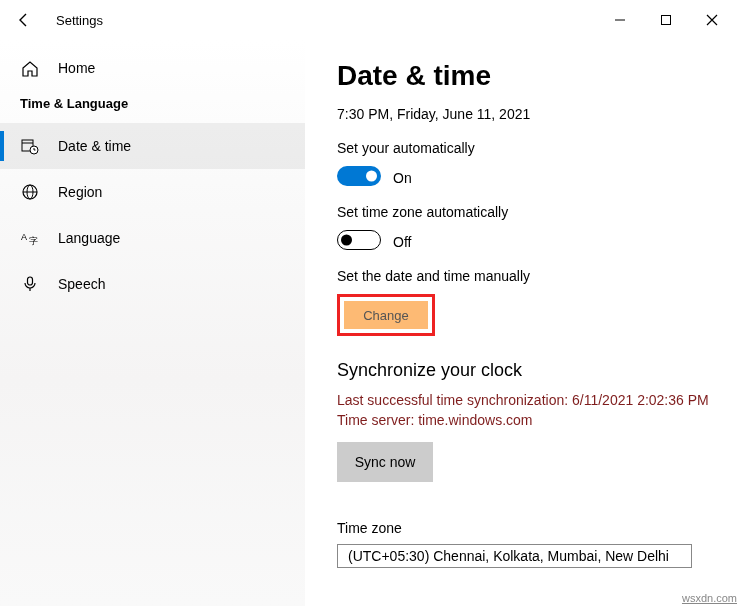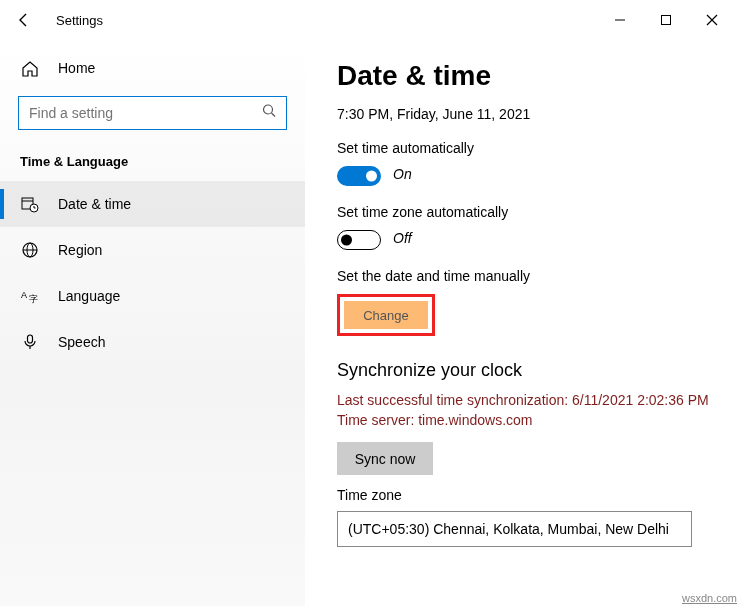--- a/index.html
+++ b/index.html
@@ -20,35 +20,35 @@
     .section-label { font-size: 13px; font-weight: 600; padding: 6px 20px 12px 20px; color: #000; }
     .nav-item { display: flex; align-items: center; gap: 18px; height: 46px; padding: 0 20px; font-size: 14px; cursor: pointer; color: #000; }
     .nav-item.selected { background: rgba(0,0,0,0.06); position: relative; }
     .nav-item.selected::before { content:""; position:absolute; left:0; top:8px; bottom:8px; width:4px; background:#0078d4; }
     .icon-slot { width: 20px; display: flex; align-items: center; justify-content: center; color: #000; }
     .main { flex: 1; padding: 20px 32px 20px 32px; overflow: hidden; }
     .page-title { font-size: 28px; font-weight: 600; margin-bottom: 14px; }
     .subhead { font-size: 20px; font-weight: 400; margin-bottom: 18px; }
     .row-text { font-size: 14px; margin-bottom: 18px; }
     .setting-label { font-size: 14px; margin-bottom: 10px; }
-    .toggle { display: flex; align-items: flex-start; gap: 12px; margin-bottom: 18px; font-style: italic; }
+    .toggle { display: flex; align-items: flex-end; gap: 12px; margin-bottom: 18px; }
     .toggle-track { width: 44px; height: 20px; border-radius: 10px; position: relative; cursor: pointer; }
     .toggle-track.on { background: #0078d4; }
     .toggle-track.off { background: #fff; border: 1.5px solid #000; }
     .toggle-thumb { position: absolute; width: 11px; height: 11px; border-radius: 50%; top: 50%; transform: translateY(-50%); }
     .on .toggle-thumb { background: #fff; right: 4px; }
     .off .toggle-thumb { background: #000; left: 3px; }
     .toggle-text { font-size: 14px; }
     .change-btn-wrap { border: 3px solid #e22; display: inline-block; padding: 4px; margin-bottom: 18px; }
     .change-btn { width: 84px; height: 28px; background: #fdba74; border: none; font-size: 13px; color: #555; cursor: pointer; }
     .sync-head { font-size: 18px; font-weight: 400; margin-top: 6px; margin-bottom: 10px; }
     .sync-meta { font-size: 14px; color: #7f1d1d; line-height: 1.4; margin-bottom: 12px; }
-    .sync-btn { width: 96px; height: 33px; background: #ccc; border: none; font-size: 14px; cursor: pointer; margin-bottom: 12px; }
+    .sync-btn { width: 96px; height: 40px; background: #ccc; border: none; font-size: 14px; cursor: pointer; margin-bottom: 38px; }
     .tz-label { font-size: 14px; margin-bottom: 8px; }
-    .tz-select { width: 355px; height: 36px; border: 1px solid #888; font-size: 14px; padding: 0 10px; background: #fff; }
+    .tz-select { width: 355px; height: 24px; border: 1px solid #888; font-size: 14px; padding: 0 10px; background: #fff; }
     .watermark { position: absolute; bottom: 2px; right: 6px; font-size: 11px; color: #888; text-decoration: underline; }
   </style>
 </head>
 <body>
 
 <div class="window">
   <div class="titlebar">
     <div class="back-btn">
       <svg width="16" height="16" viewBox="0 0 16 16">
           <path d="M10 2 L4 8 L10 14" stroke="#000" stroke-width="1.4" fill="none"></path>
@@ -76,29 +76,20 @@
 
   <div class="body">
     <div class="sidebar">
       <div class="home-row">
         <span class="icon-slot">
             <svg width="18" height="18" viewBox="0 0 18 18">
               <path d="M2 8 L9 2 L16 8 L16 16 L11 16 L11 11 L7 11 L7 16 L2 16 Z" stroke="#000" stroke-width="1.2" fill="none"></path>
             </svg>
           </span>
         <span>Home</span>
-      </div>
-      <div class="search-wrap">
-        <div class="search-box">
-          <input class="search" placeholder="Find a setting" style="">
-          <span class="search-icon"><svg width="15" height="15" viewBox="0 0 15 15">
-                <circle cx="6" cy="6" r="4.5" stroke="#555" stroke-width="1.2" fill="none"></circle>
-                <line x1="9.5" y1="9.5" x2="13" y2="13" stroke="#555" stroke-width="1.2"></line>
-              </svg></span>
-        </div>
       </div>
       <div class="section-label">Time &amp; Language</div>
 
       <div class="nav-item selected">
         <span class="icon-slot">
             <svg width="18" height="18" viewBox="0 0 18 18">
               <rect x="1" y="3" width="11" height="11" stroke="#000" stroke-width="1" fill="none"></rect>
               <line x1="1" y1="6" x2="12" y2="6" stroke="#000" stroke-width="1"></line>
               <circle cx="13" cy="13" r="4" stroke="#000" stroke-width="1" fill="#fff"></circle>
               <path d="M13 11 L13 13 L14.5 13" stroke="#000" stroke-width="1" fill="none"></path>
@@ -134,21 +125,21 @@
             </svg>
           </span>
         <span>Speech</span>
       </div>
     </div>
 
     <div class="main">
       <h1 class="page-title">Date &amp; time</h1>
       <div class="row-text">7:30 PM, Friday, June 11, 2021</div>
 
-      <div class="setting-label">Set time automatically</div>
+      <div class="setting-label">Set your automatically</div>
       <div class="toggle">
         <div class="toggle-track on">
             <div class="toggle-thumb"></div>
           </div>
         <span class="toggle-text">On</span>
       </div>
 
       <div class="setting-label">Set time zone automatically</div>
       <div class="toggle">
         <div class="toggle-track off">

